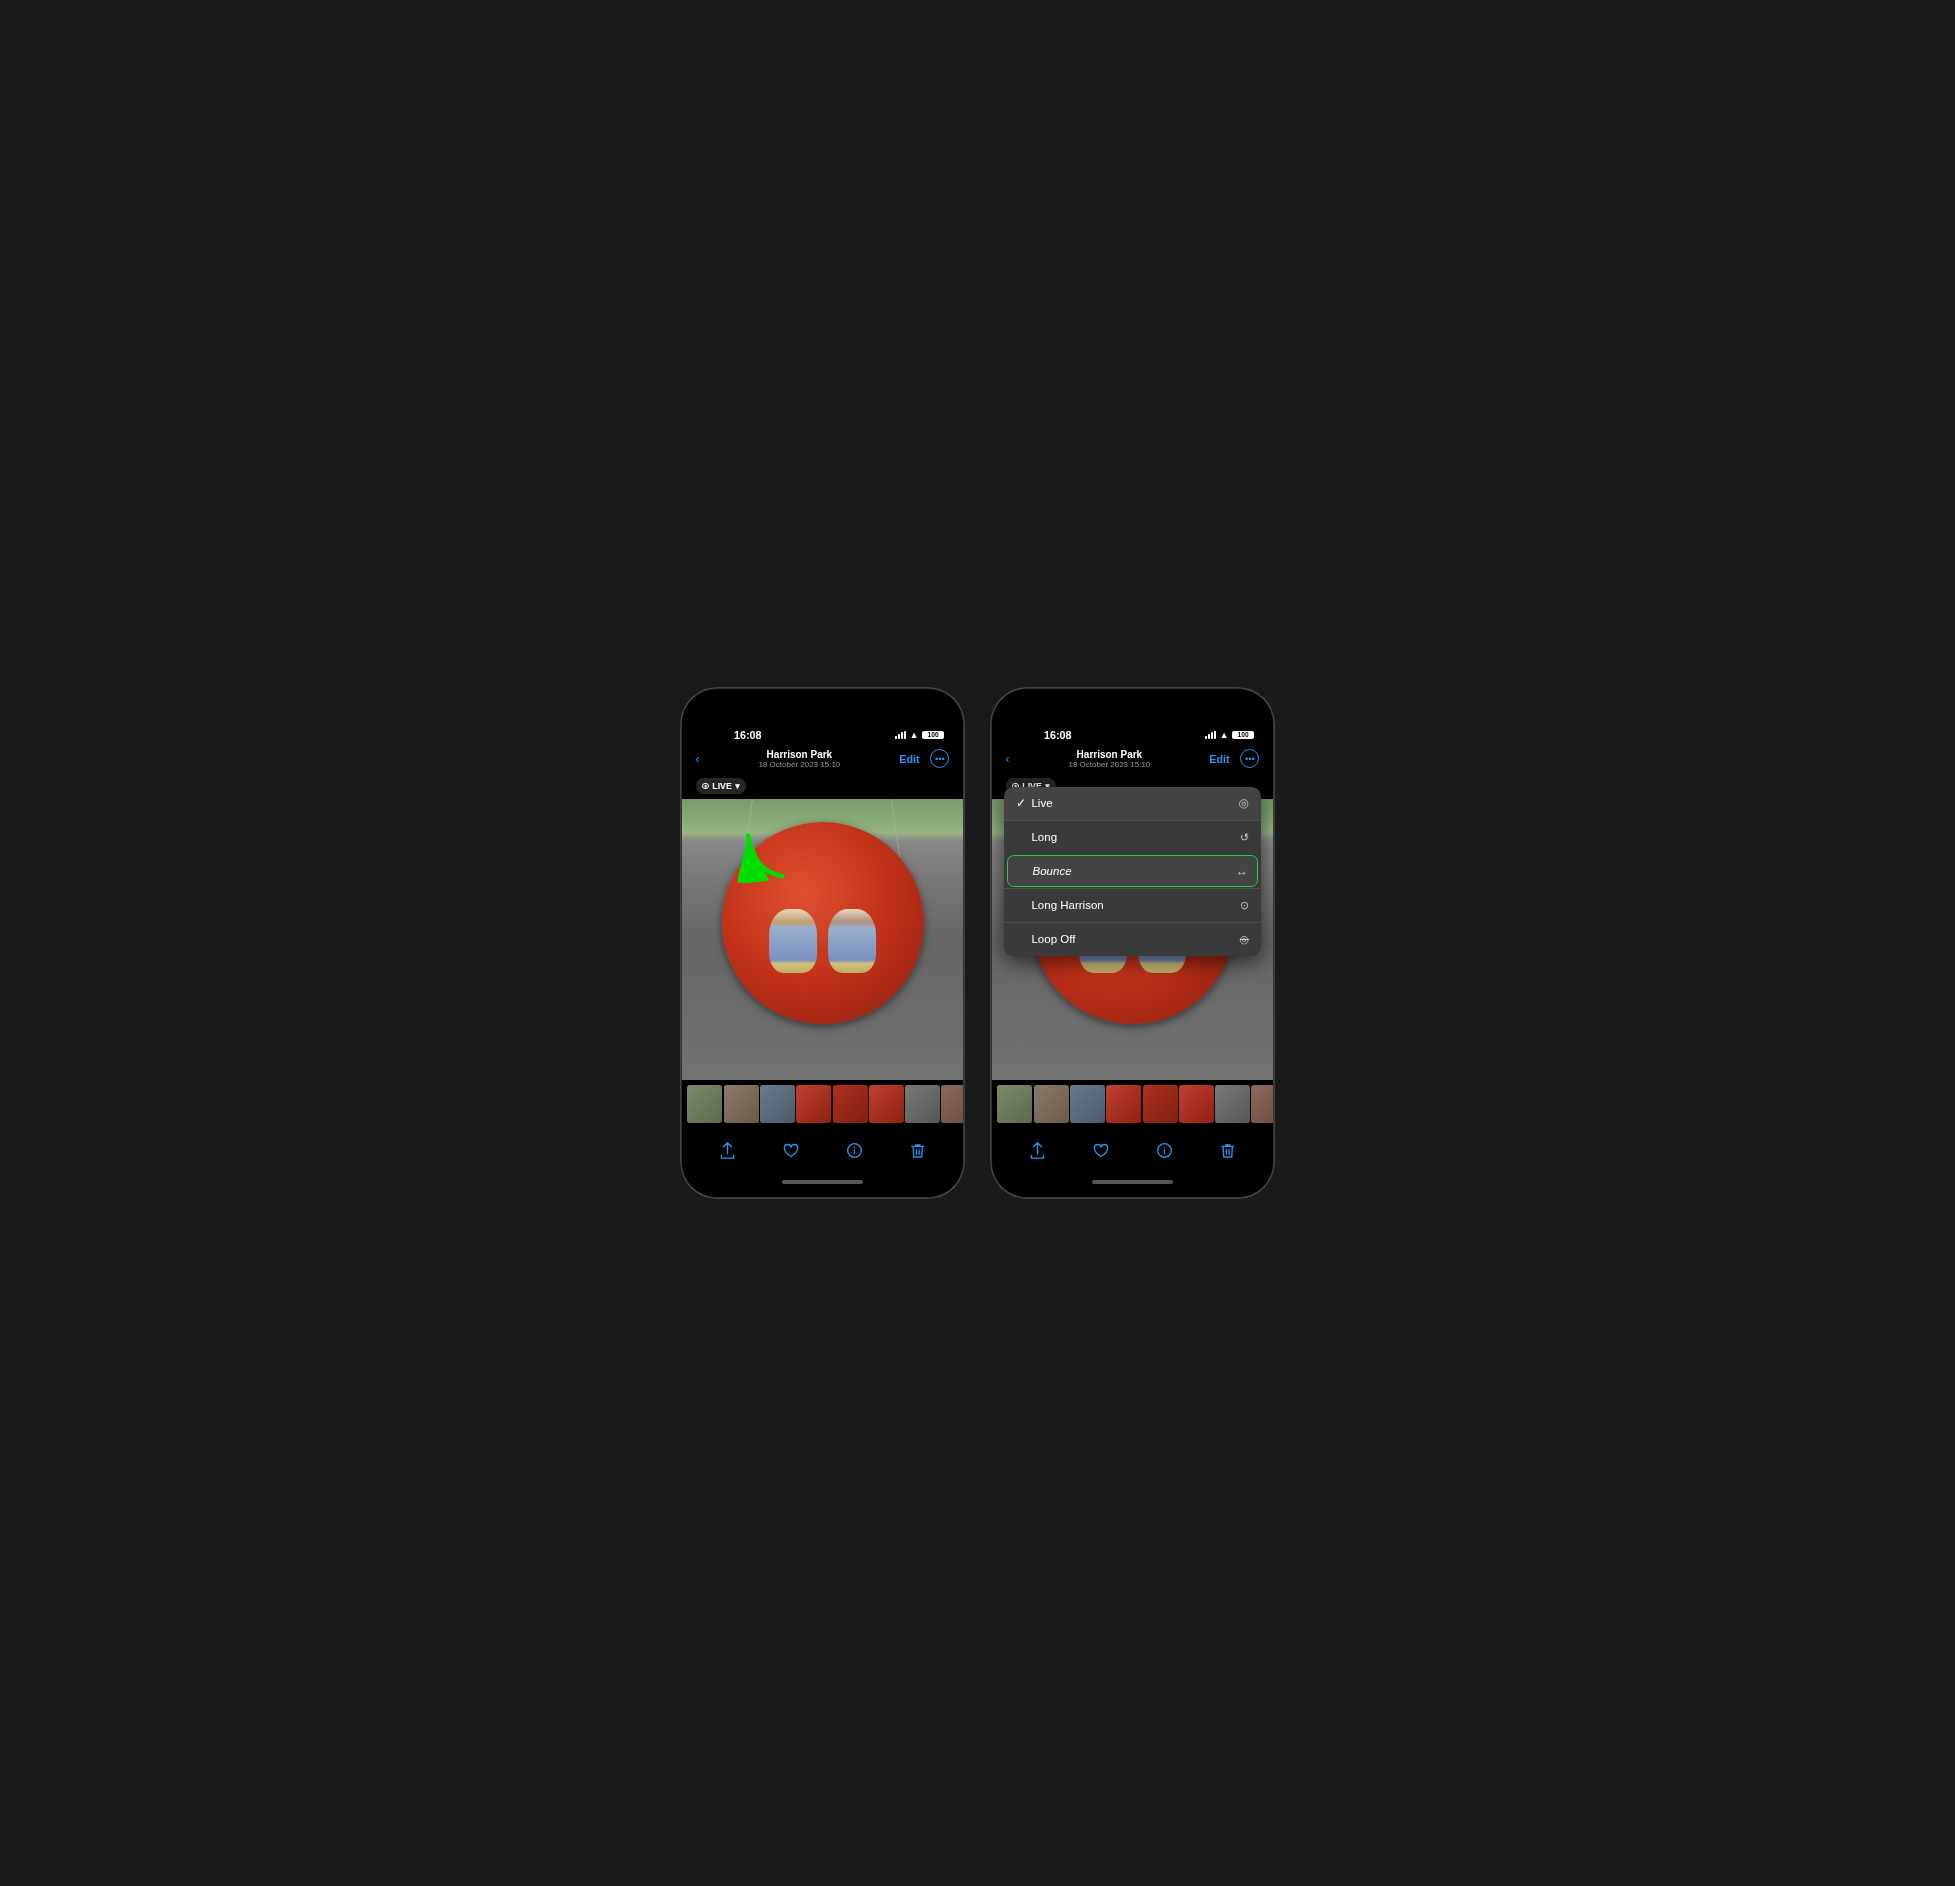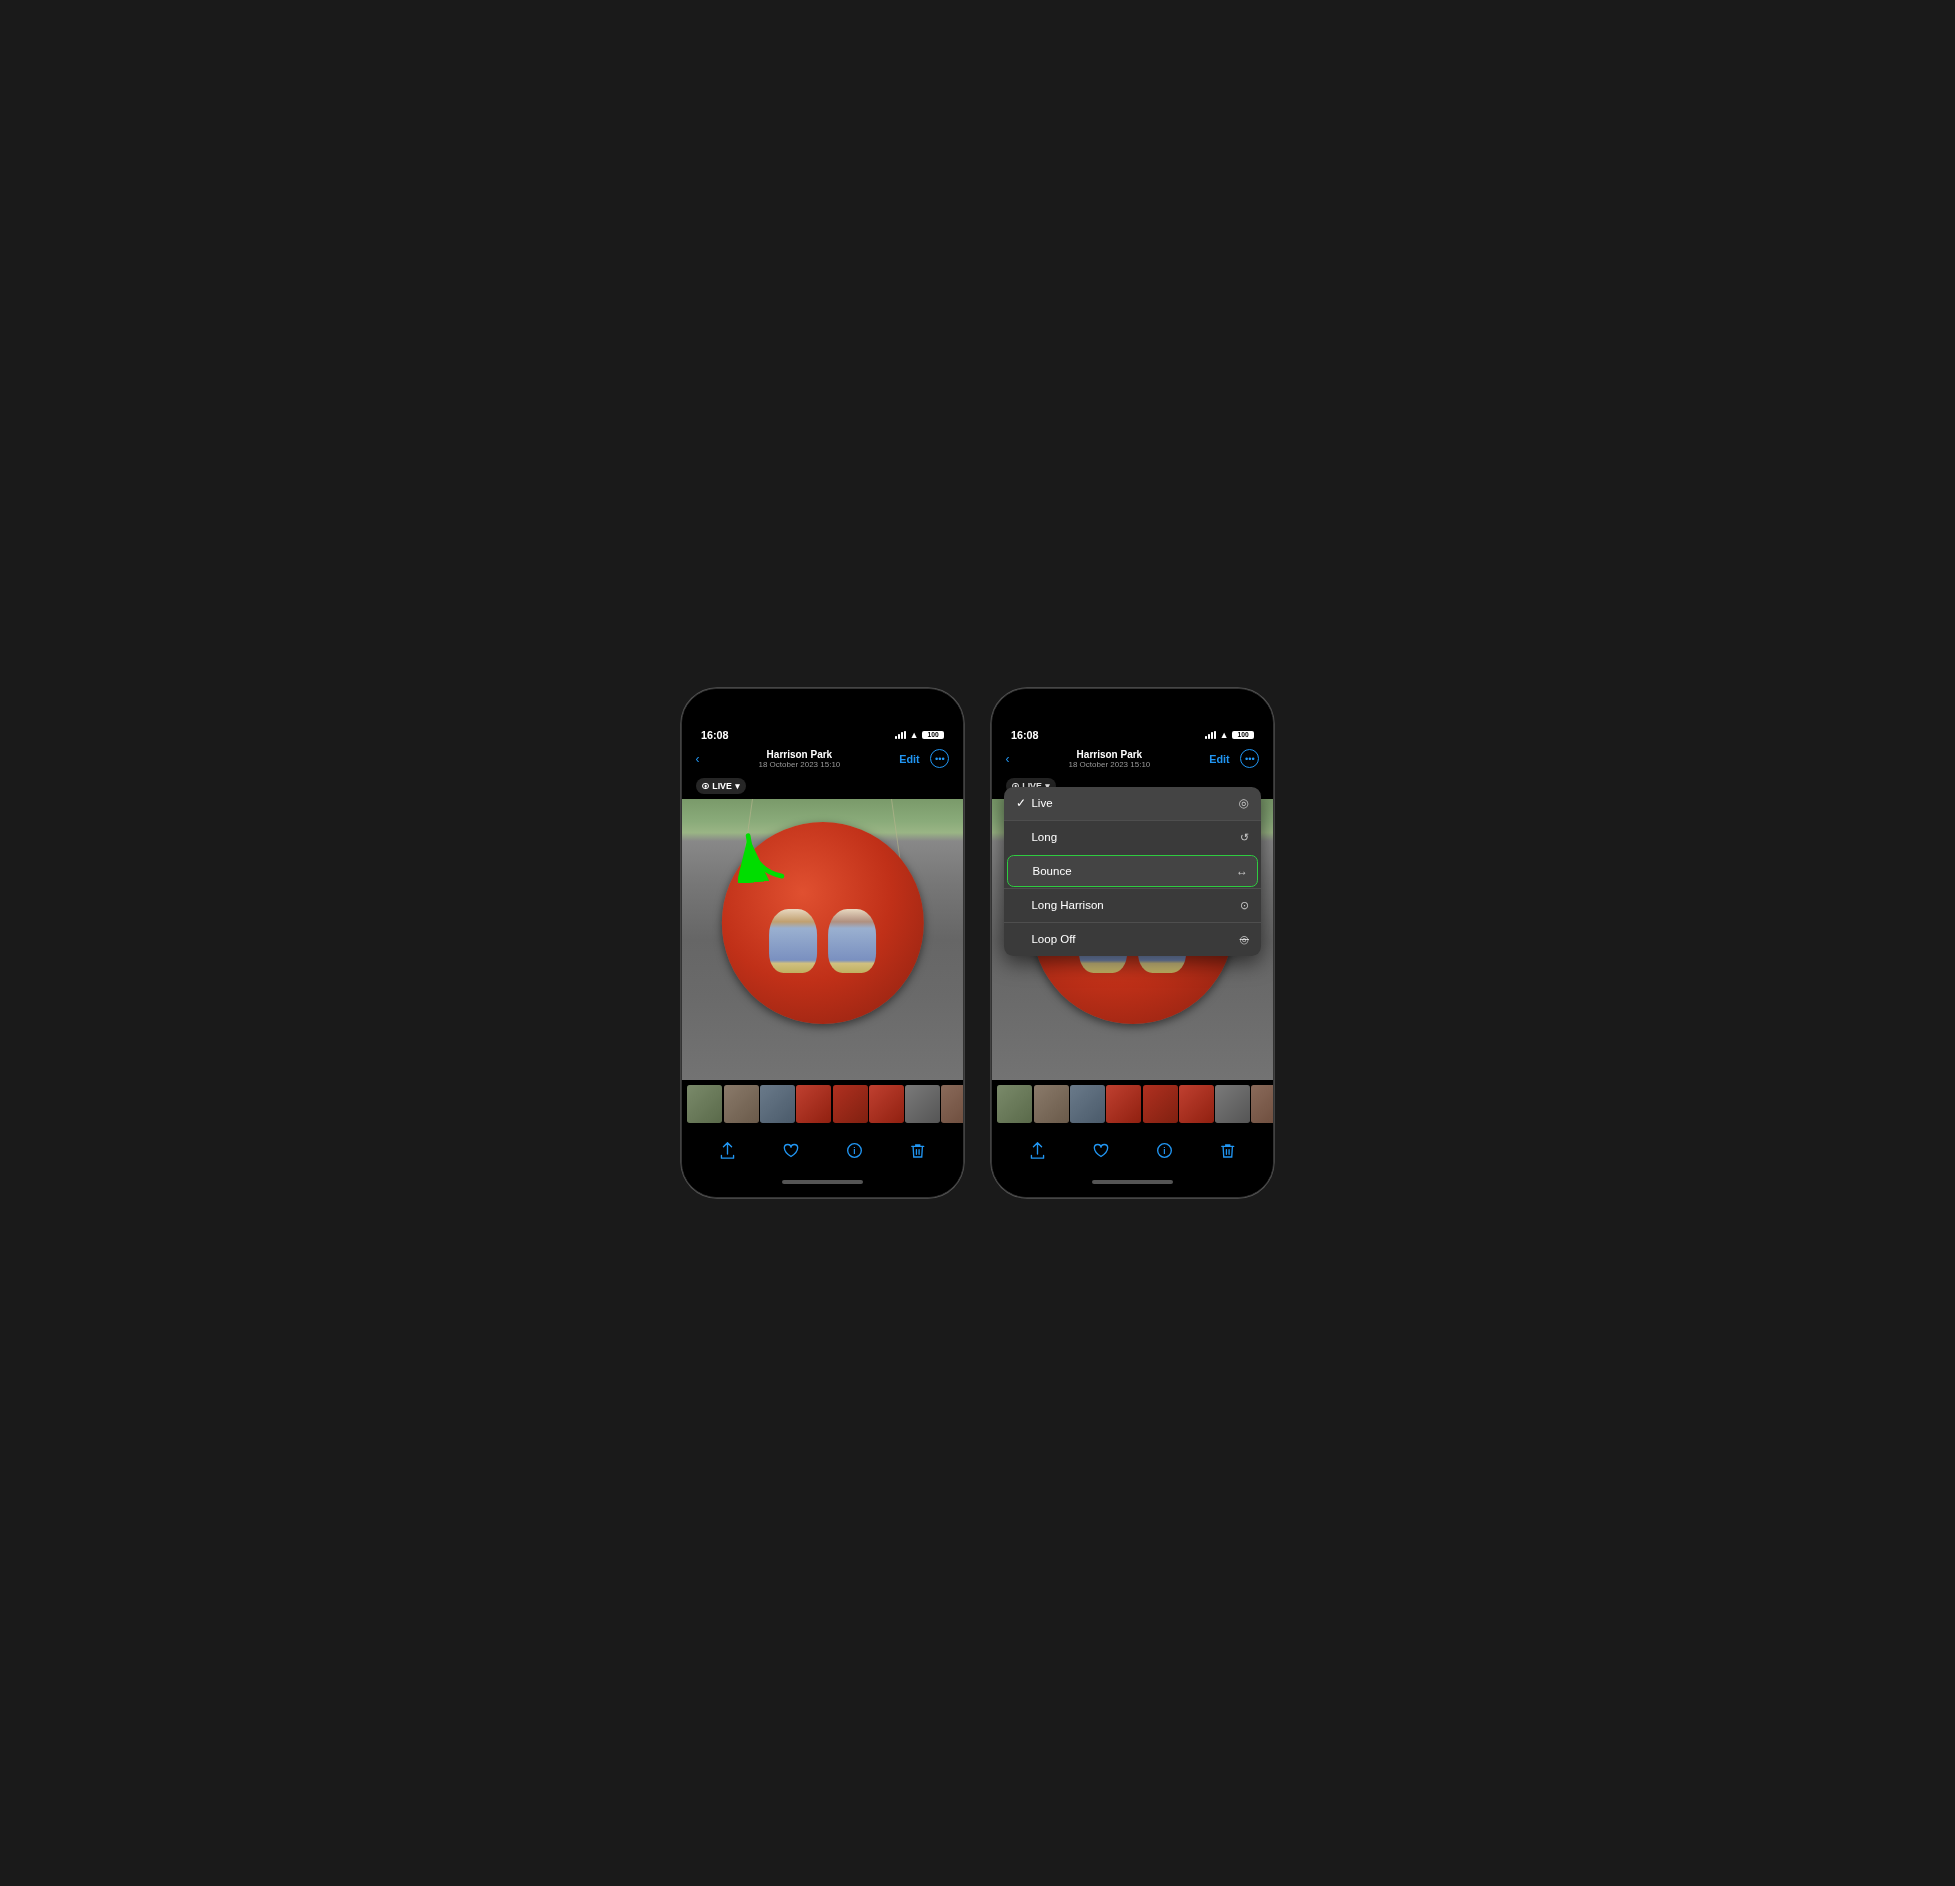--- a/index.html
+++ b/index.html
@@ -52,20 +52,21 @@
       display: flex;
       justify-content: space-between;
       align-items: center;
       padding-top: 40px;
     }
 
     .status-time {
       color: #fff;
       font-size: 10.8px;
       font-weight: 600;
+      margin-left: 33px;
     }
 
     .status-icons {
       display: flex;
       align-items: center;
       gap: 4px;
     }
 
     .signal-bars {
       display: flex;
@@ -597,21 +598,21 @@
         <span class="dropdown-label">Live</span>
         <span class="dropdown-icon">◎</span>
       </div>
 
       <div class="dropdown-item">
         <span class="dropdown-check" style="color:transparent">✓</span>
         <span class="dropdown-label">Long</span>
         <span class="dropdown-icon" style="font-size:10.8px;">↺</span>
       </div>
 
-      <div class="dropdown-item" style="border: 1.7px solid #2ecc40; border-radius: 6.7px; margin: 1.3px 2.7px; padding: 8px 9.4px; background: rgba(255,255,255,0.05);">
+      <div class="dropdown-item" style="border: 1.7px solid #2ecc40; border-radius: 6.7px; margin: 1.3px 2.7px; padding: 8px 9.4px; background: rgba(255,255,255,0.05); font-style: italic;">
         <span class="dropdown-check" style="color:transparent">✓</span>
         <span class="dropdown-label">Bounce</span>
         <span class="dropdown-icon">↔</span>
       </div>
 
       <div class="dropdown-item">
         <span class="dropdown-check" style="color:transparent">✓</span>
         <span class="dropdown-label">Long Harrison</span>
         <span class="dropdown-icon" style="font-size:10.8px;">⊙</span>
       </div>

